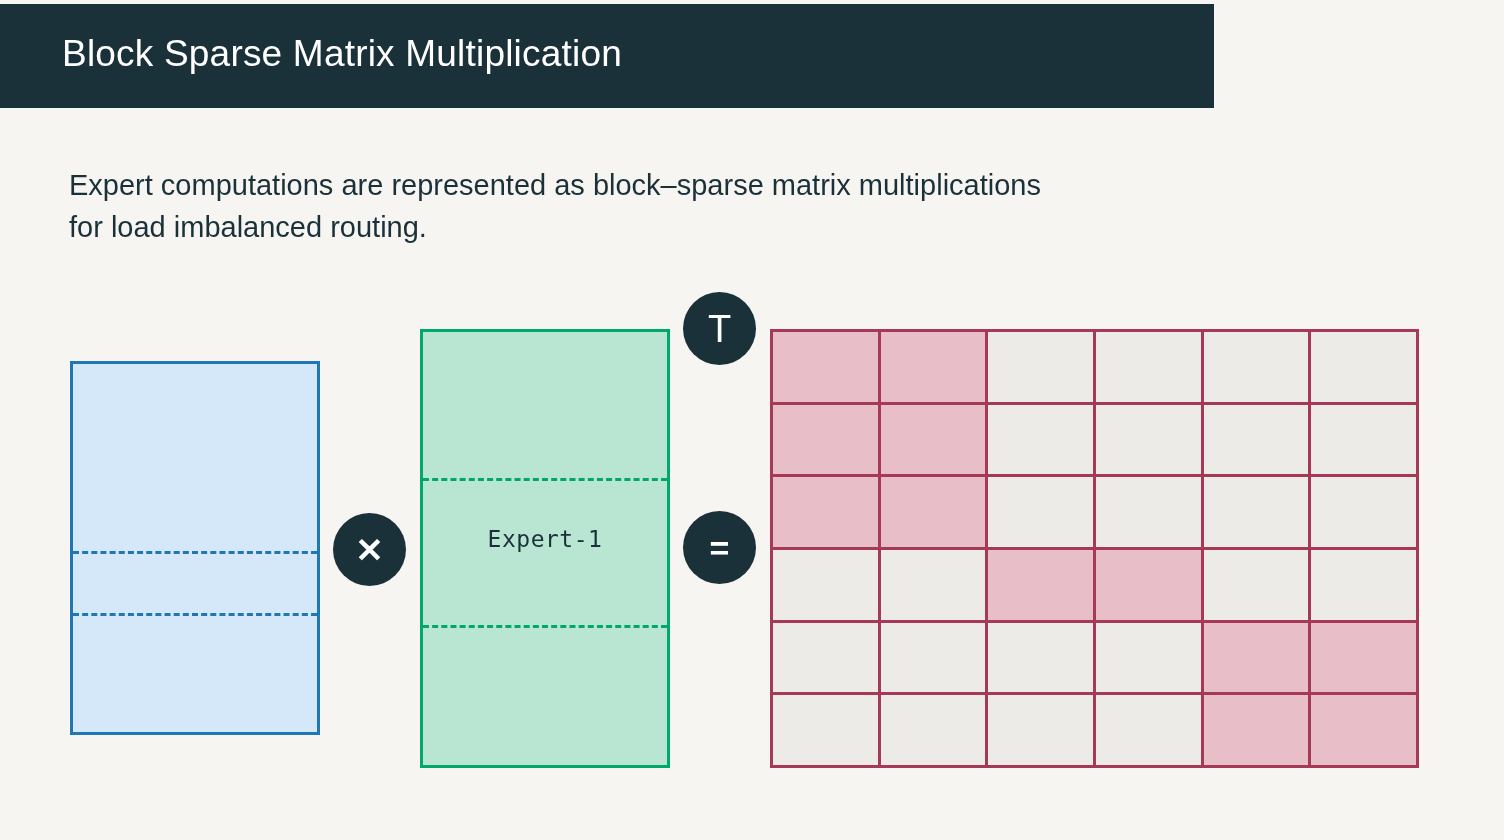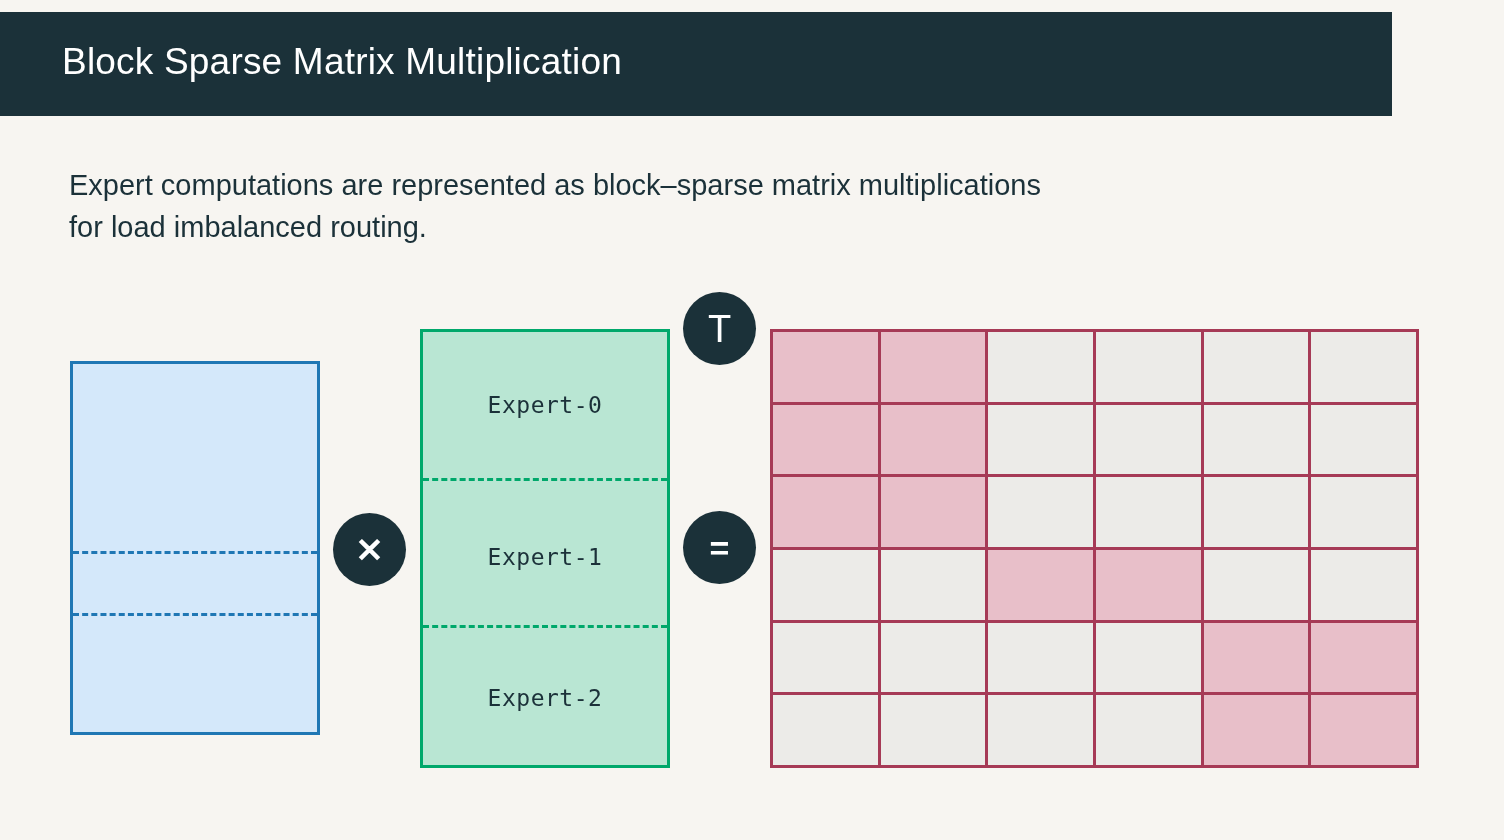--- a/index.html
+++ b/index.html
@@ -12,22 +12,22 @@
     background: #f7f5f1;
     font-family: "Liberation Sans", sans-serif;
     overflow: hidden;
     position: relative;
   }
 
   
   #header-bar {
     position: absolute;
     left: 0;
-    top: 12px;
-    width: 1392px;
+    top: 4px;
+    width: 1214px;
     height: 104px;
     background: #1b3139;
   }
   #header-title {
     position: absolute;
     left: 62px;
     top: 29px;
     font-size: 37px;
     font-weight: 400;
     color: #ffffff;
@@ -182,28 +182,22 @@
   <div id="input-matrix">
     <div class="blue-divider" id="blue-div-0" style="top: 187px;"></div>
     <div class="blue-divider" id="blue-div-1" style="top: 249px;"></div>
   </div>
 
   <div id="multiply-badge" class="op-badge">
     <span class="badge-glyph">✕</span>
   </div>
 
   <div id="weight-matrix">
-    <div class="expert-section" id="expert-sec-0" style="top: 0px; height: 146px;">
-      <span class="expert-label">Expert-0</span>
-    </div>
-    <div class="expert-section" id="expert-sec-1" style="top: 152px; height: 146px;">
+    <div class="expert-section" id="expert-sec-1" style="top: 134px; height: 146px;">
       <span class="expert-label">Expert-1</span>
-    </div>
-    <div class="expert-section" id="expert-sec-2" style="top: 293px; height: 146px;">
-      <span class="expert-label">Expert-2</span>
     </div>
     <div class="green-divider" id="green-div-0" style="top: 146px;"></div>
     <div class="green-divider" id="green-div-1" style="top: 293px;"></div>
   </div>
 
   <div id="transpose-badge" class="op-badge">
     <span class="badge-glyph">T</span>
   </div>
 
   <div id="equals-badge" class="op-badge">

